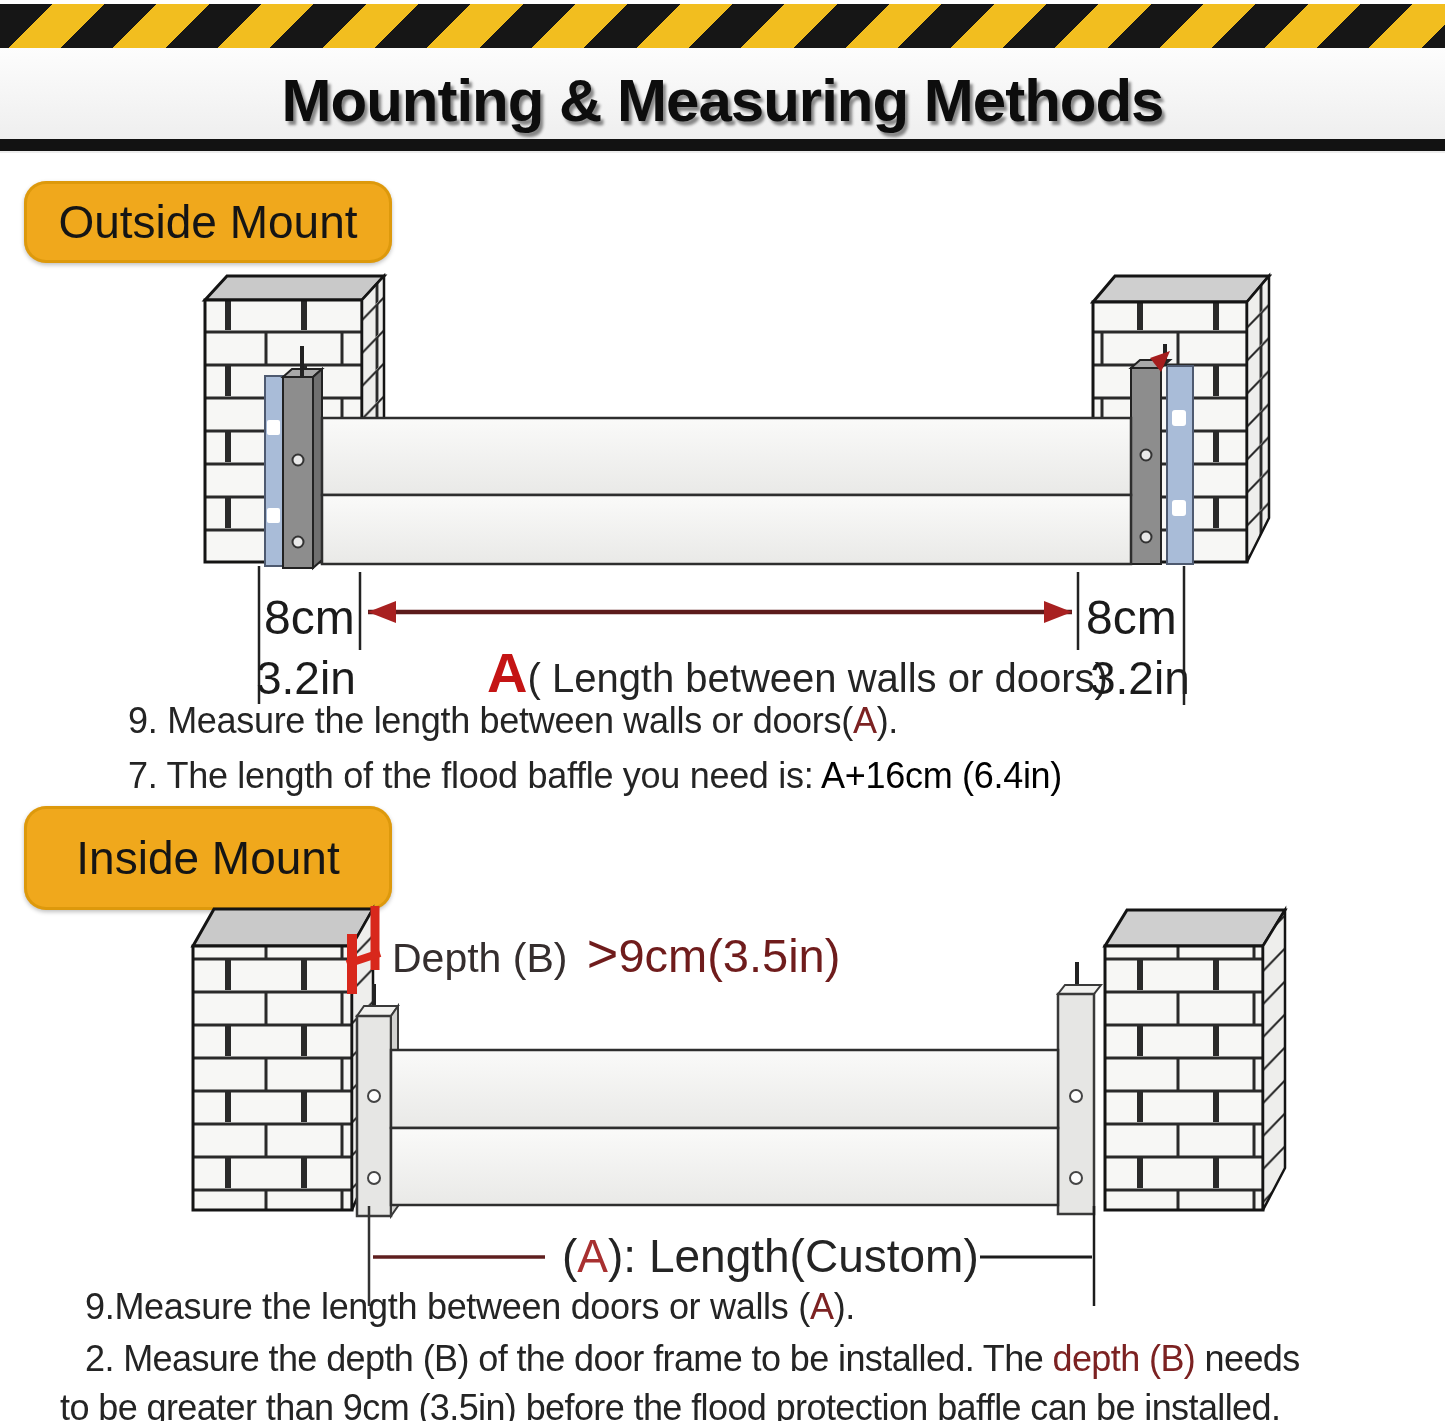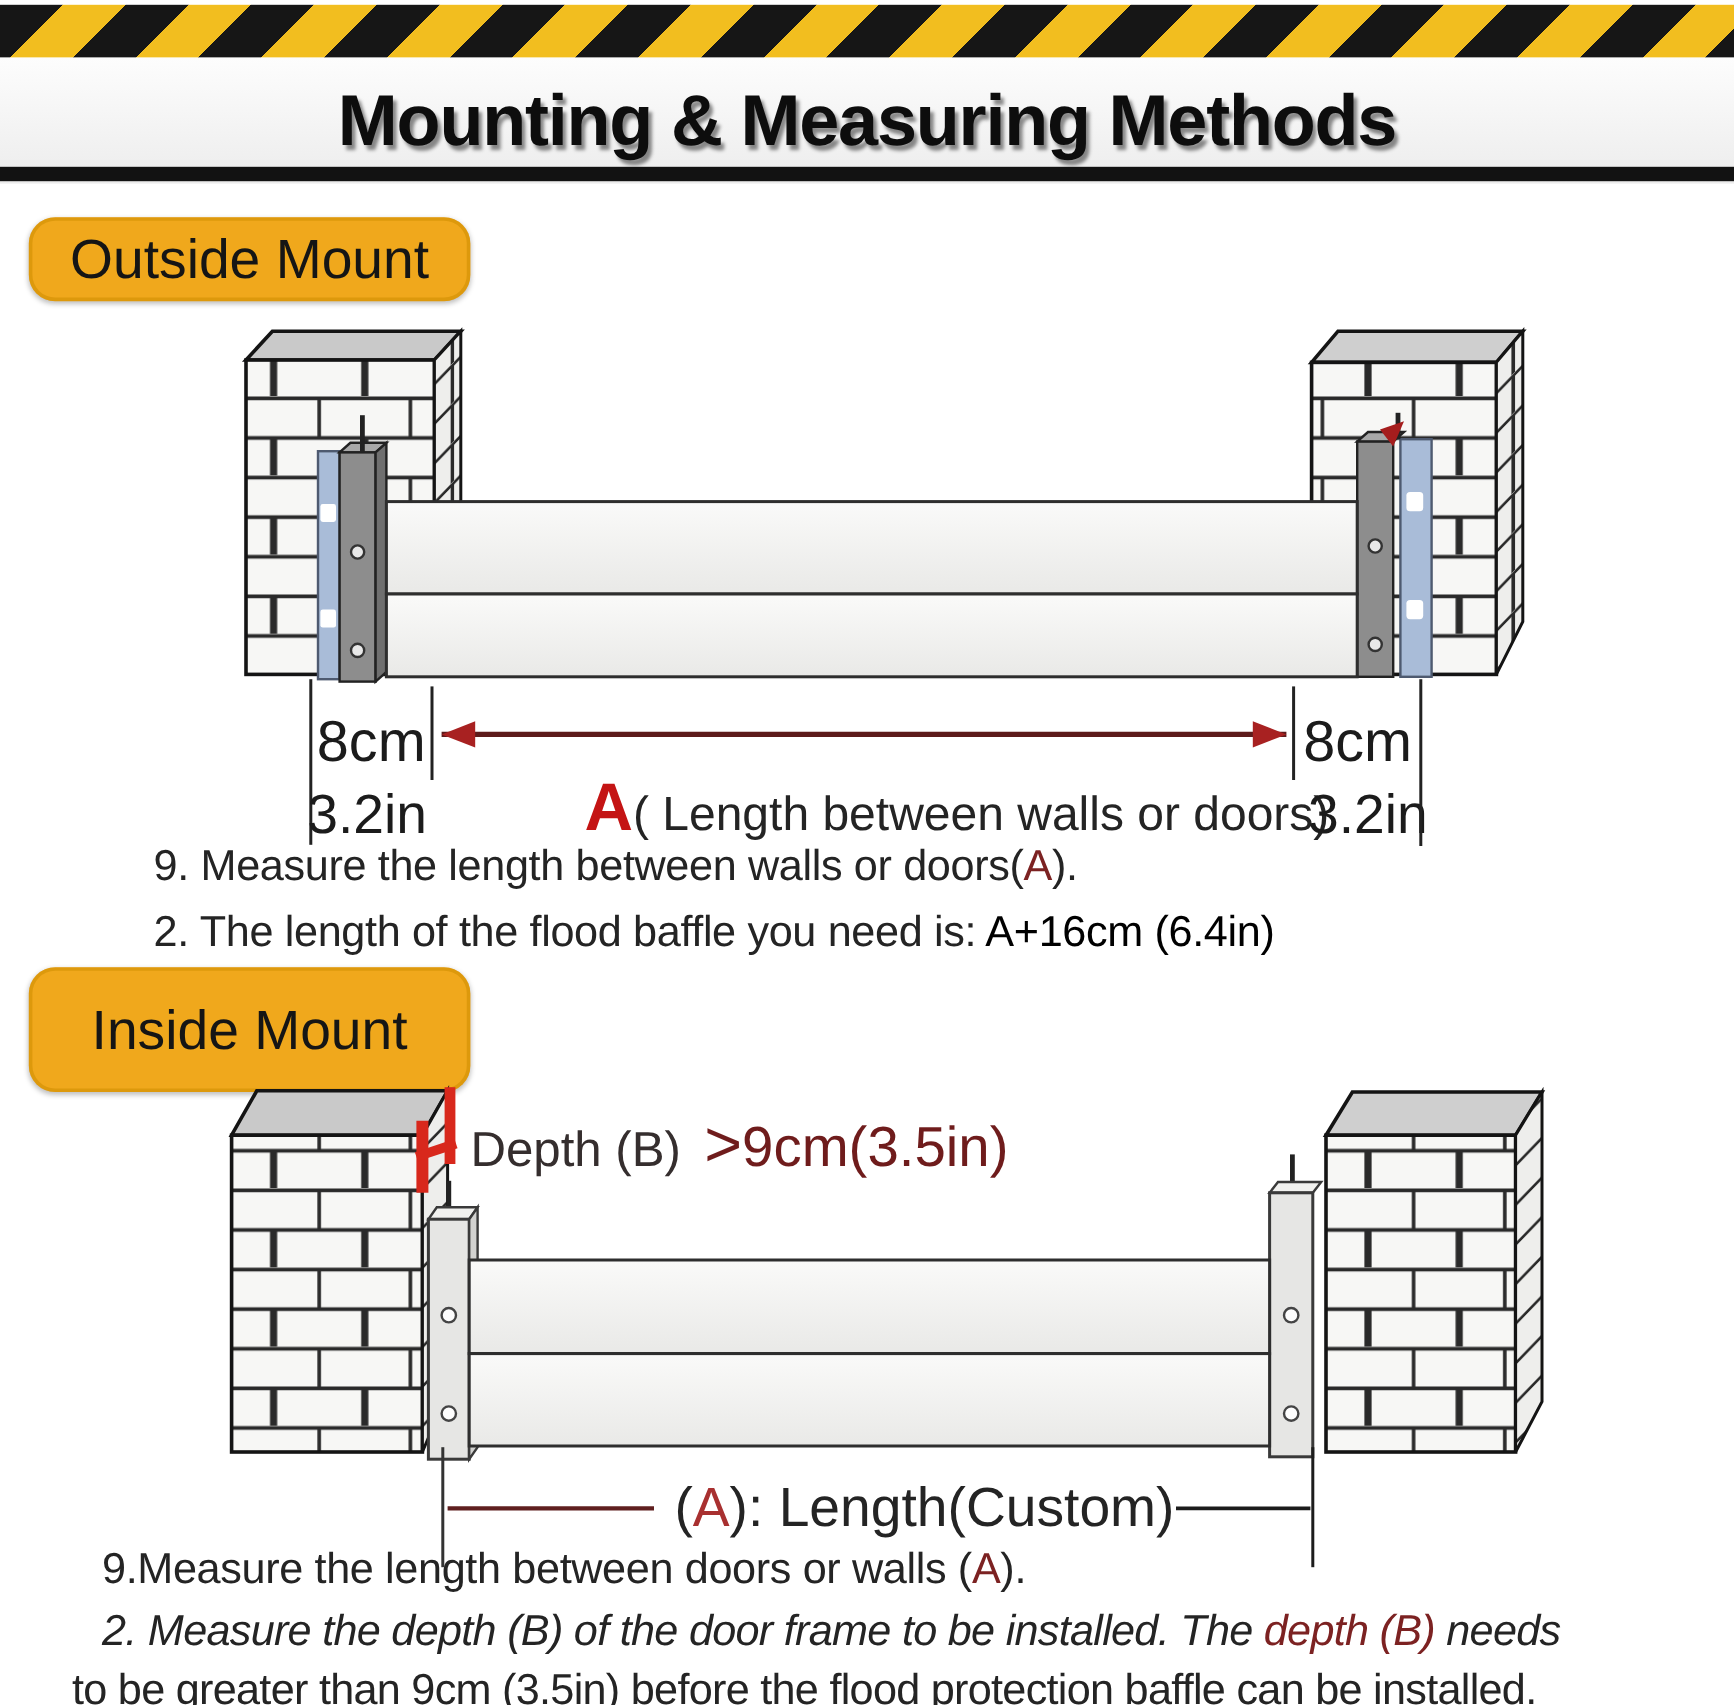--- a/index.html
+++ b/index.html
@@ -5,37 +5,37 @@
   html,body{margin:0;padding:0;background:#fff;}
   .stage{position:relative;width:1445px;height:1421px;background:#fff;overflow:hidden;
          font-family:"Liberation Sans",sans-serif;color:#242424;}
   .hazard{position:absolute;top:4px;left:0;width:100%;height:44px;
           background:repeating-linear-gradient(135deg,var(--hazard_black,#161616) 0 37px,var(--hazard_yellow,#f2be1f) 37px 74px);}
   .title-band{position:absolute;top:48px;left:0;width:100%;height:105px;
           background:linear-gradient(180deg,#fdfdfd,#ececec);display:flex;align-items:center;justify-content:center;}
   .page-title{font-size:60px;font-weight:700;letter-spacing:-1px;color:#0d0d0d;
           text-shadow:3px 4px 3px rgba(0,0,0,0.45);}
   .black-bar{position:absolute;top:139px;left:0;width:100%;height:12px;background:#121212;}
-  .mount-label{position:absolute;left:24px;width:368px;height:70px;border-radius:22px;
+  .mount-label{position:absolute;left:24px;width:368px;height:82px;border-radius:22px;
           background:var(--accent_yellow,#f0a81c);display:flex;align-items:center;justify-content:center;
           font-size:46px;font-weight:500;color:#151515;
           box-shadow:inset 0 0 0 3px rgba(206,140,0,.55), 0 2px 4px rgba(0,0,0,.25);}
   .label-outside{top:181px;}
   .label-inside{top:806px;height:104px;}
   .diagram{position:absolute;left:0;width:1445px;display:block;}
   svg text{font-family:"Liberation Sans",sans-serif;}
   .steps{position:absolute;font-size:36px;letter-spacing:-0.3px;color:#242424;}
   .steps .line{white-space:nowrap;}
   .steps1{left:128px;top:700px;}
   .steps1 .line + .line{margin-top:13px;}
   .red{color:var(--maroon_text,#7c2222);}
   .brightred{color:#000000;}
   .steps2-l1{left:85px;top:1286px;}
   .steps2-l2{left:60px;top:1338px;font-size:36px;letter-spacing:-0.6px;}
-  .steps2-l2 .indent{padding-left:25px;font-style:italic;}
+  .steps2-l2 .indent{padding-left:25px;}
   .steps2-l2 .line + .line{margin-top:7px;}
 </style>
 </head>
 <body>
 
 <div class="stage">
 
   <div class="hazard"></div>
   <div class="title-band">
     <div class="page-title">Mounting &amp; Measuring Methods</div>
@@ -116,21 +116,21 @@
       </text>
       <line x1="1078" y1="572" x2="1078" y2="650" stroke="#222" stroke-width="2.5"></line>
       <text x="1086" y="634" font-size="48" fill="#1b1b1b">8cm</text>
       <text x="1090" y="694" font-size="46" fill="#1b1b1b">3.2in</text>
       <line x1="1184" y1="566" x2="1184" y2="712" stroke="#222" stroke-width="2.5"></line>
     </g>
   </svg>
 
   <div class="steps steps1">
     <div class="line"><span>9. Measure the length between walls or doors(</span><span class="red">A</span><span>).</span></div>
-    <div class="line"><span>2. The length of the flood baffle you need is: </span><span class="brightred">A+16cm (6.4in)</span></div>
+    <div class="line"><span>7. The length of the flood baffle you need is: </span><span class="brightred">A+16cm (6.4in)</span></div>
   </div>
 
   <div class="mount-label label-inside">
     <span>Inside Mount</span>
   </div>
 
   <svg class="diagram" style="top:895px;height:435px" viewBox="0 895 1445 435" width="1445" height="435">
     <defs>
       <pattern id="brickB" width="76" height="66" patternUnits="userSpaceOnUse">
         <rect width="76" height="66" fill="#f7f7f5"></rect>

